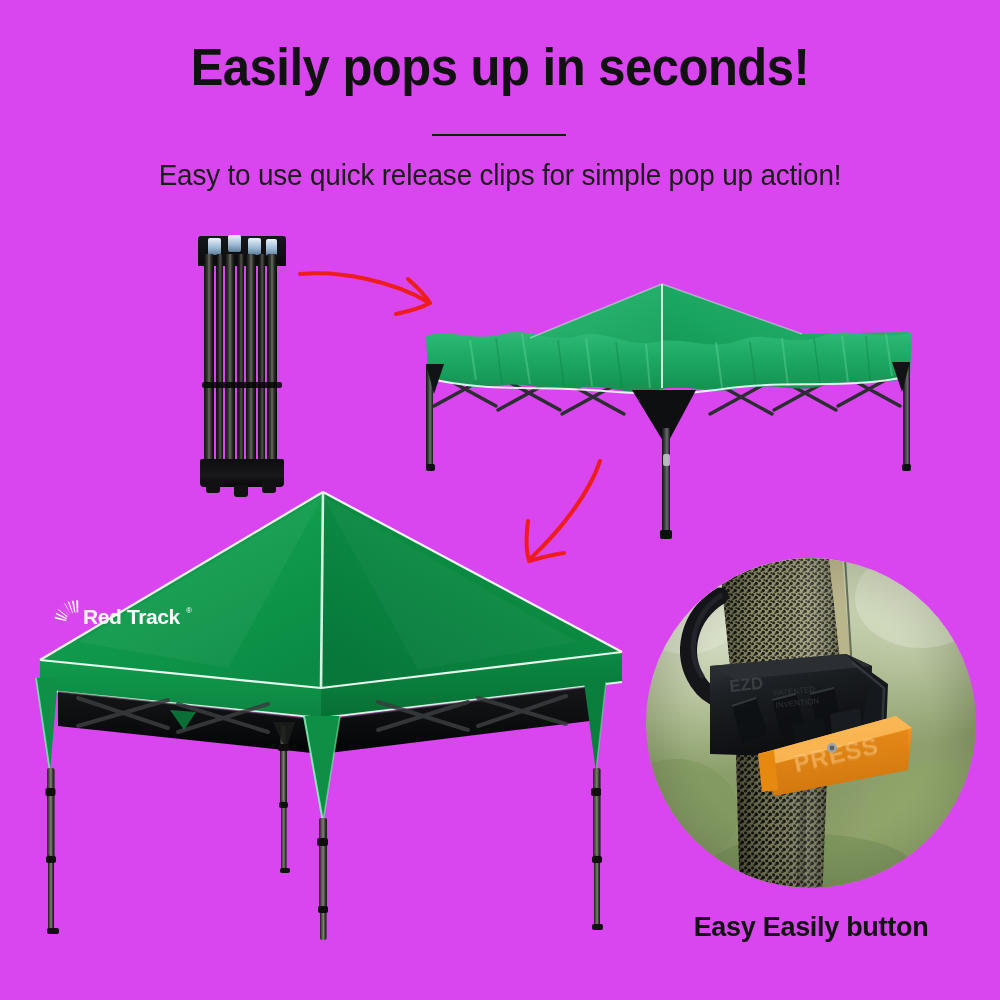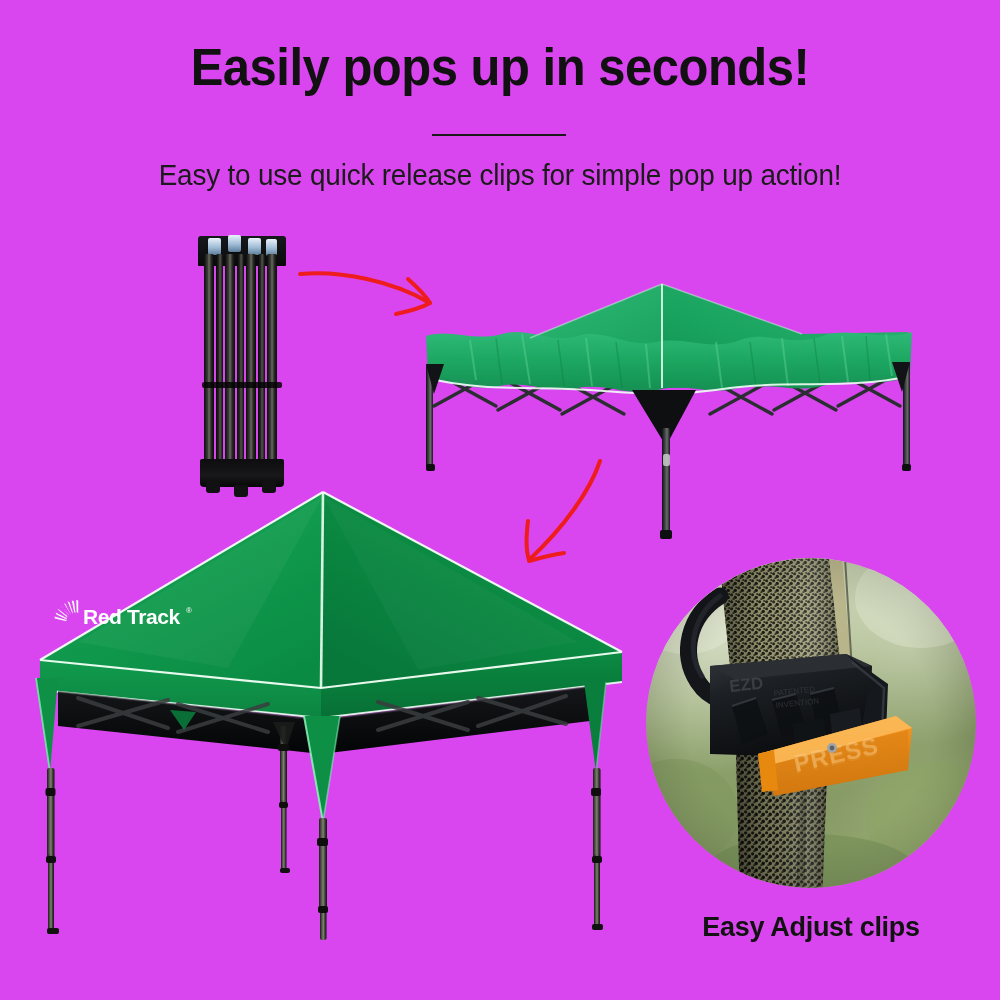--- a/index.html
+++ b/index.html
@@ -446,15 +446,15 @@
         </g>
 
         <circle cx="186" cy="190" r="5" fill="#9fa4a8"></circle>
         <circle cx="186" cy="190" r="2.4" fill="#5c6166"></circle>
 
         <rect x="0" y="0" width="330" height="330" fill="url(#vign)"></rect>
       </g>
     </svg>
   </div>
 
-  <div class="caption">Easy Adjust clips</div>
+  <div class="caption">Easy Easily button</div>
 
 </div>
 
 </body></html>

